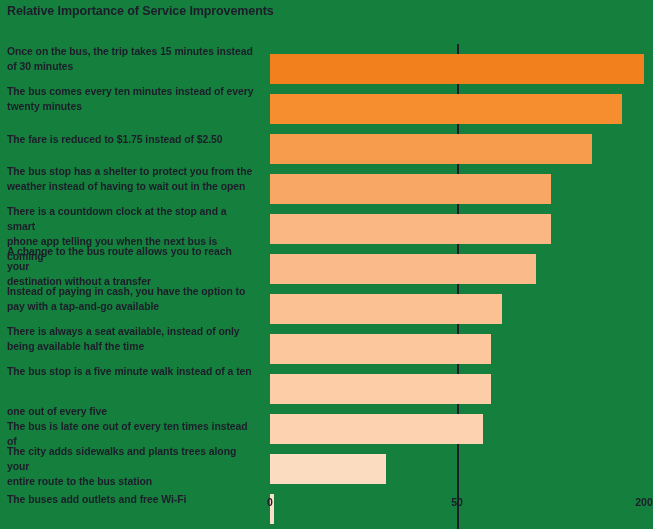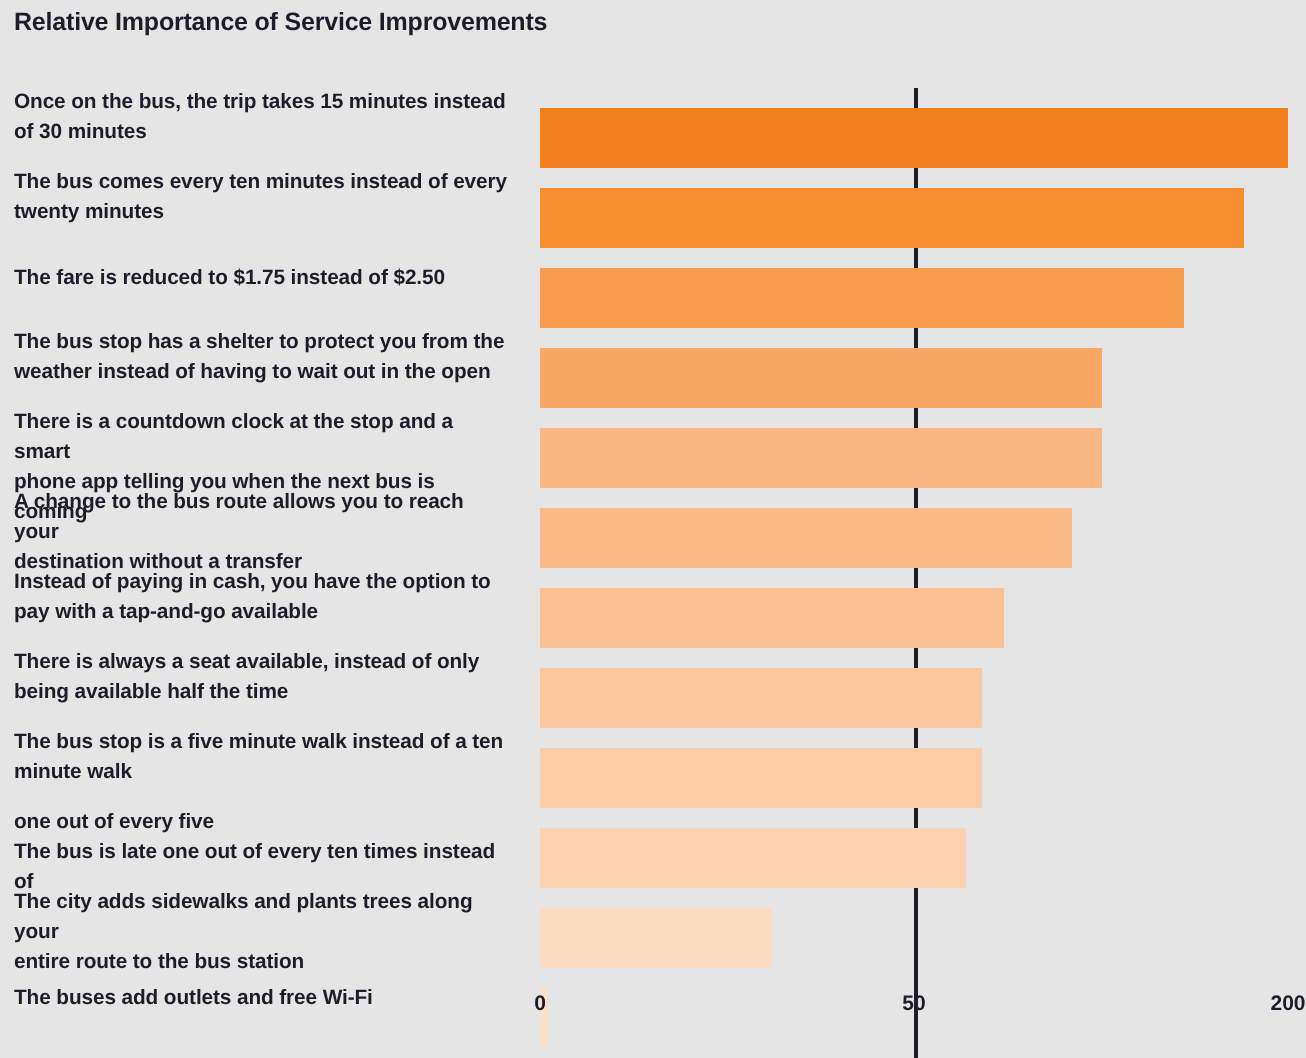--- a/index.html
+++ b/index.html
@@ -8,21 +8,21 @@
     background: #ffffff;
   }
   body {
     font-family: "Liberation Sans", sans-serif;
     -webkit-font-smoothing: antialiased;
   }
   #chart-root {
     position: relative;
     width: 653px;
     height: 529px;
-    background: #e5e5e5;
+    background: #15803d;
     overflow: hidden;
   }
   #chart-title {
     position: absolute;
     left: 7px;
     top: 4px;
     font-size: 12.5px;
     font-weight: bold;
     letter-spacing: -0.1px;
     color: #1c1c2b;
@@ -143,21 +143,20 @@
         <div class="bar-row" style="top: 280px;">
           <div class="bar-label two-line">
             <div>There is always a seat available, instead of only</div>
             <div>being available half the time</div>
           </div>
           <div class="bar-rect" style="left: 270px; width: 220.66px; background: rgb(252, 199, 157);"></div>
         </div>
         <div class="bar-row" style="top: 320px;">
           <div class="bar-label two-line">
             <div>The bus stop is a five minute walk instead of a ten</div>
-            <div>minute walk</div>
           </div>
           <div class="bar-rect" style="left: 270px; width: 220.66px; background: rgb(252, 205, 167);"></div>
         </div>
         <div class="bar-row" style="top: 360px;">
           <div class="bar-label two-line">
             <div>one out of every five</div>
             <div>The bus is late one out of every ten times instead of</div>
           </div>
           <div class="bar-rect" style="left: 270px; width: 213.18px; background: rgb(252, 210, 177);"></div>
         </div>

